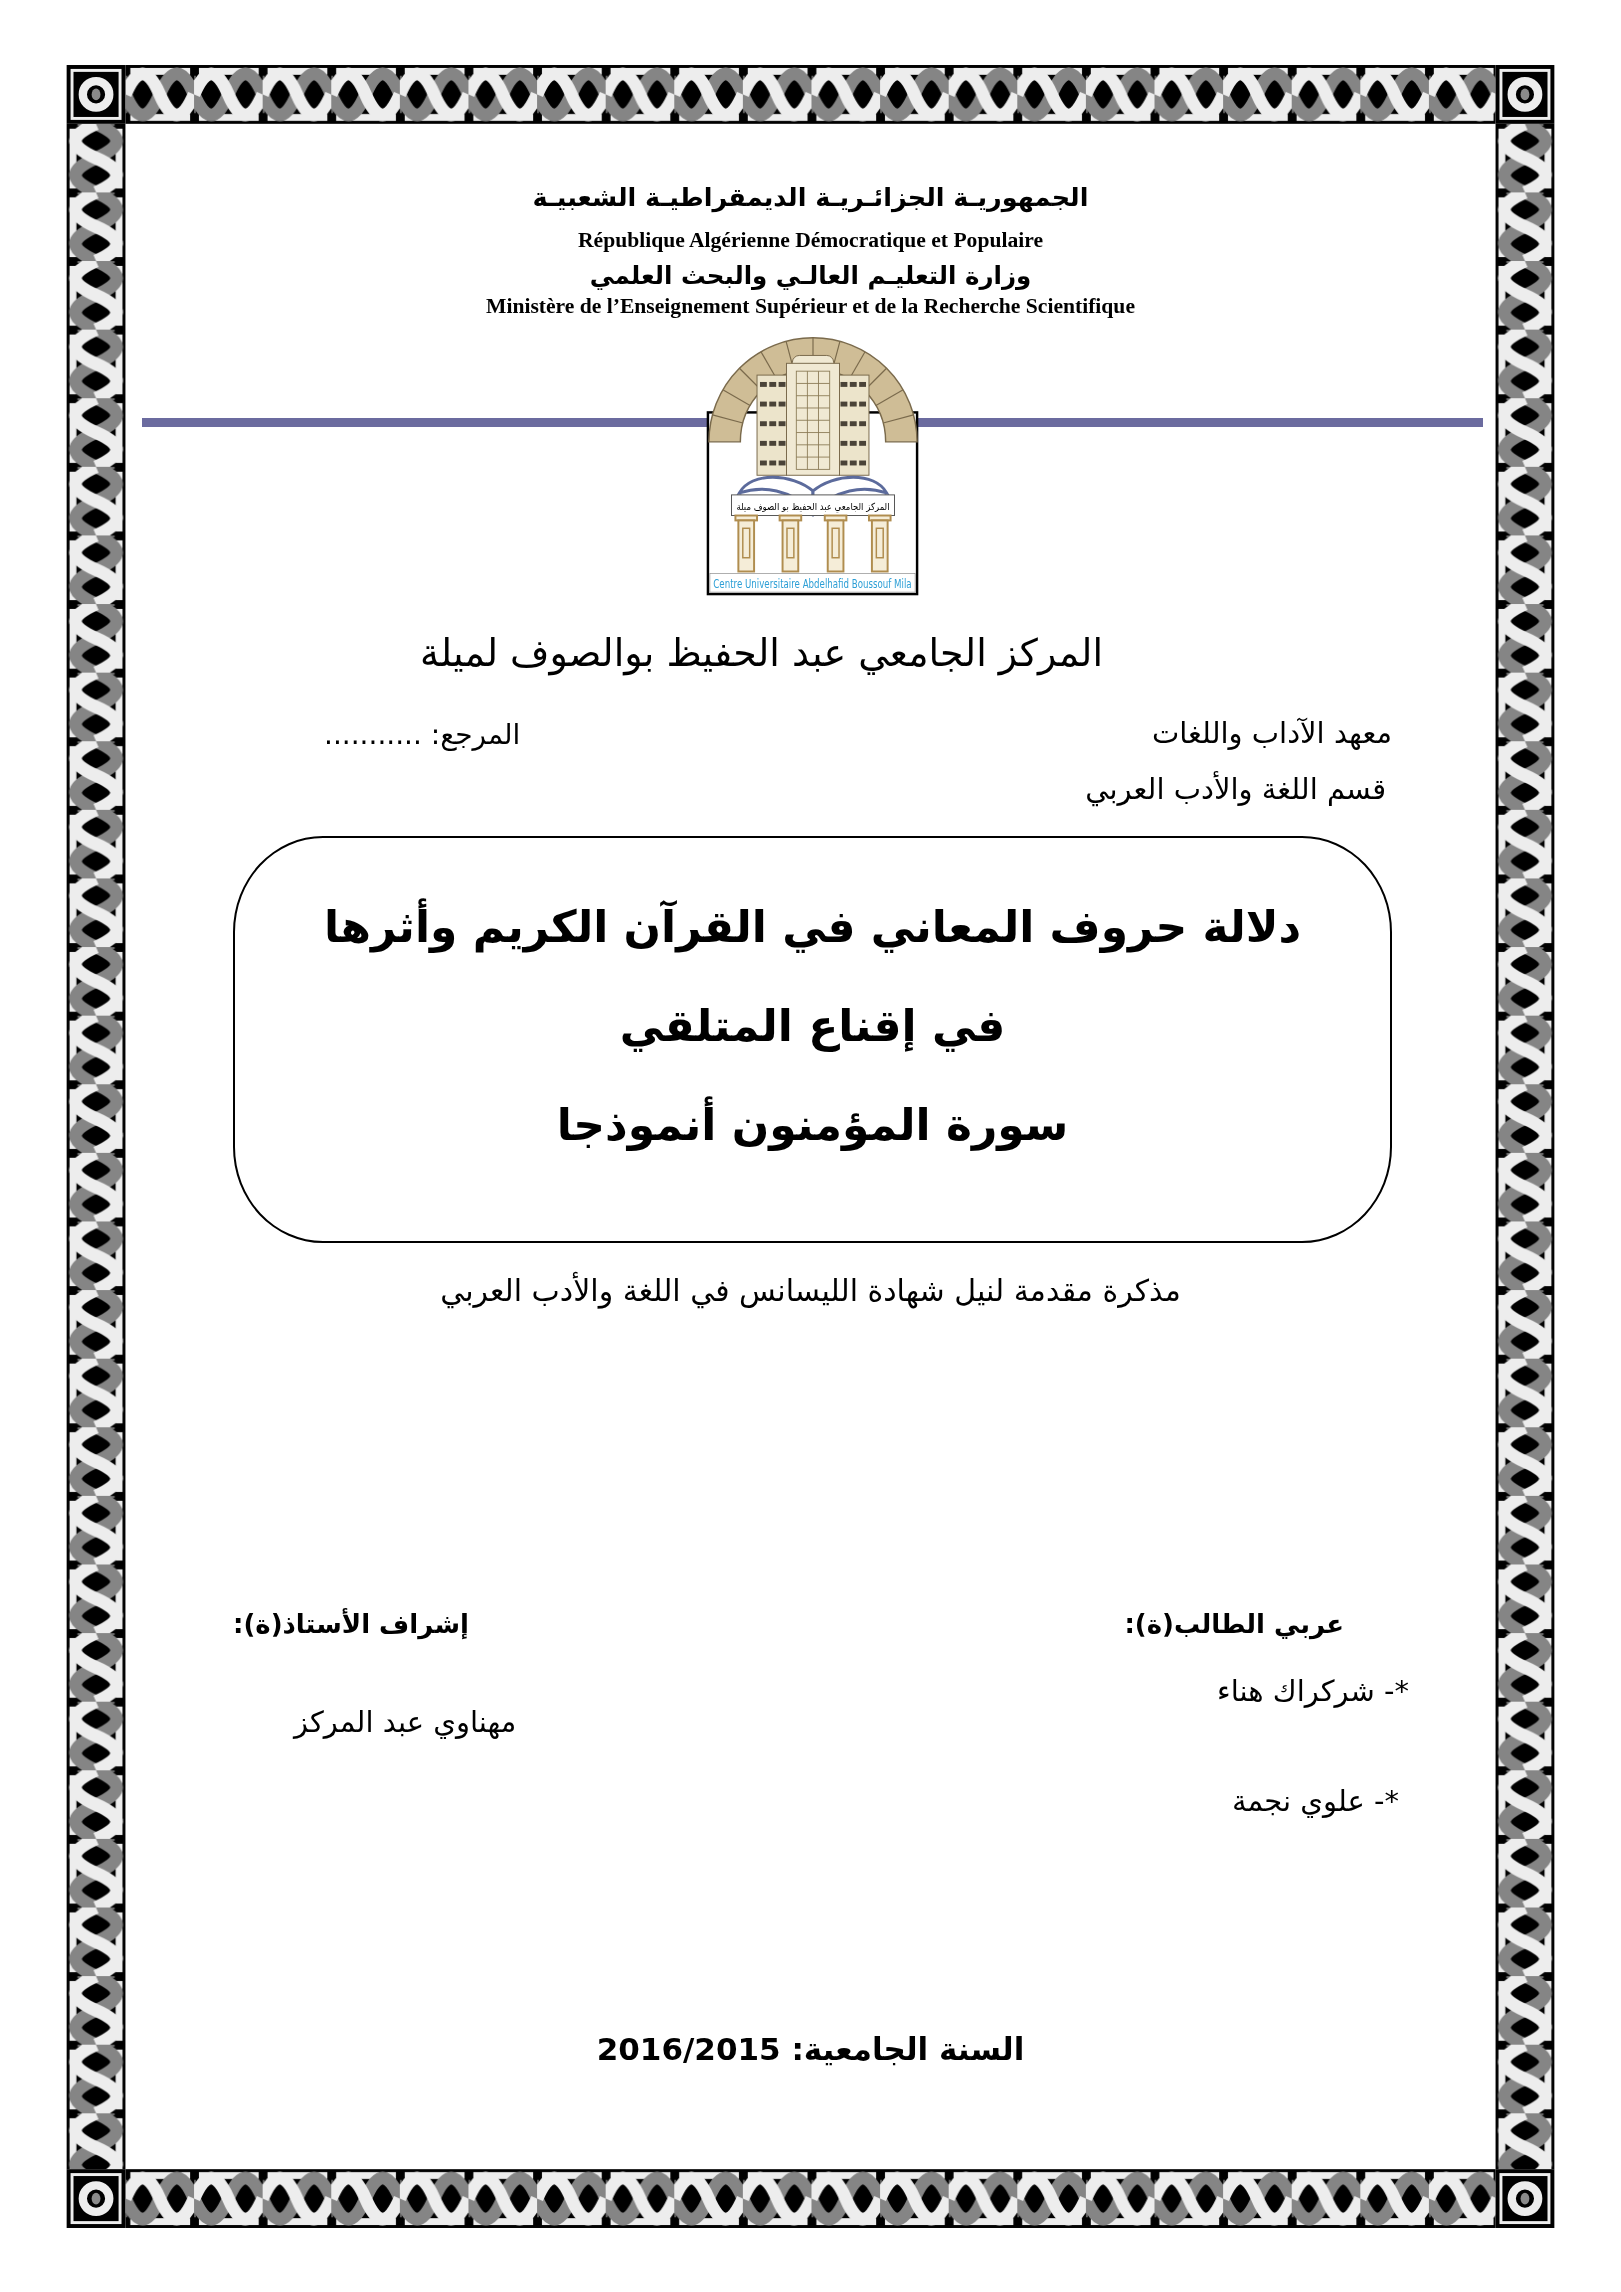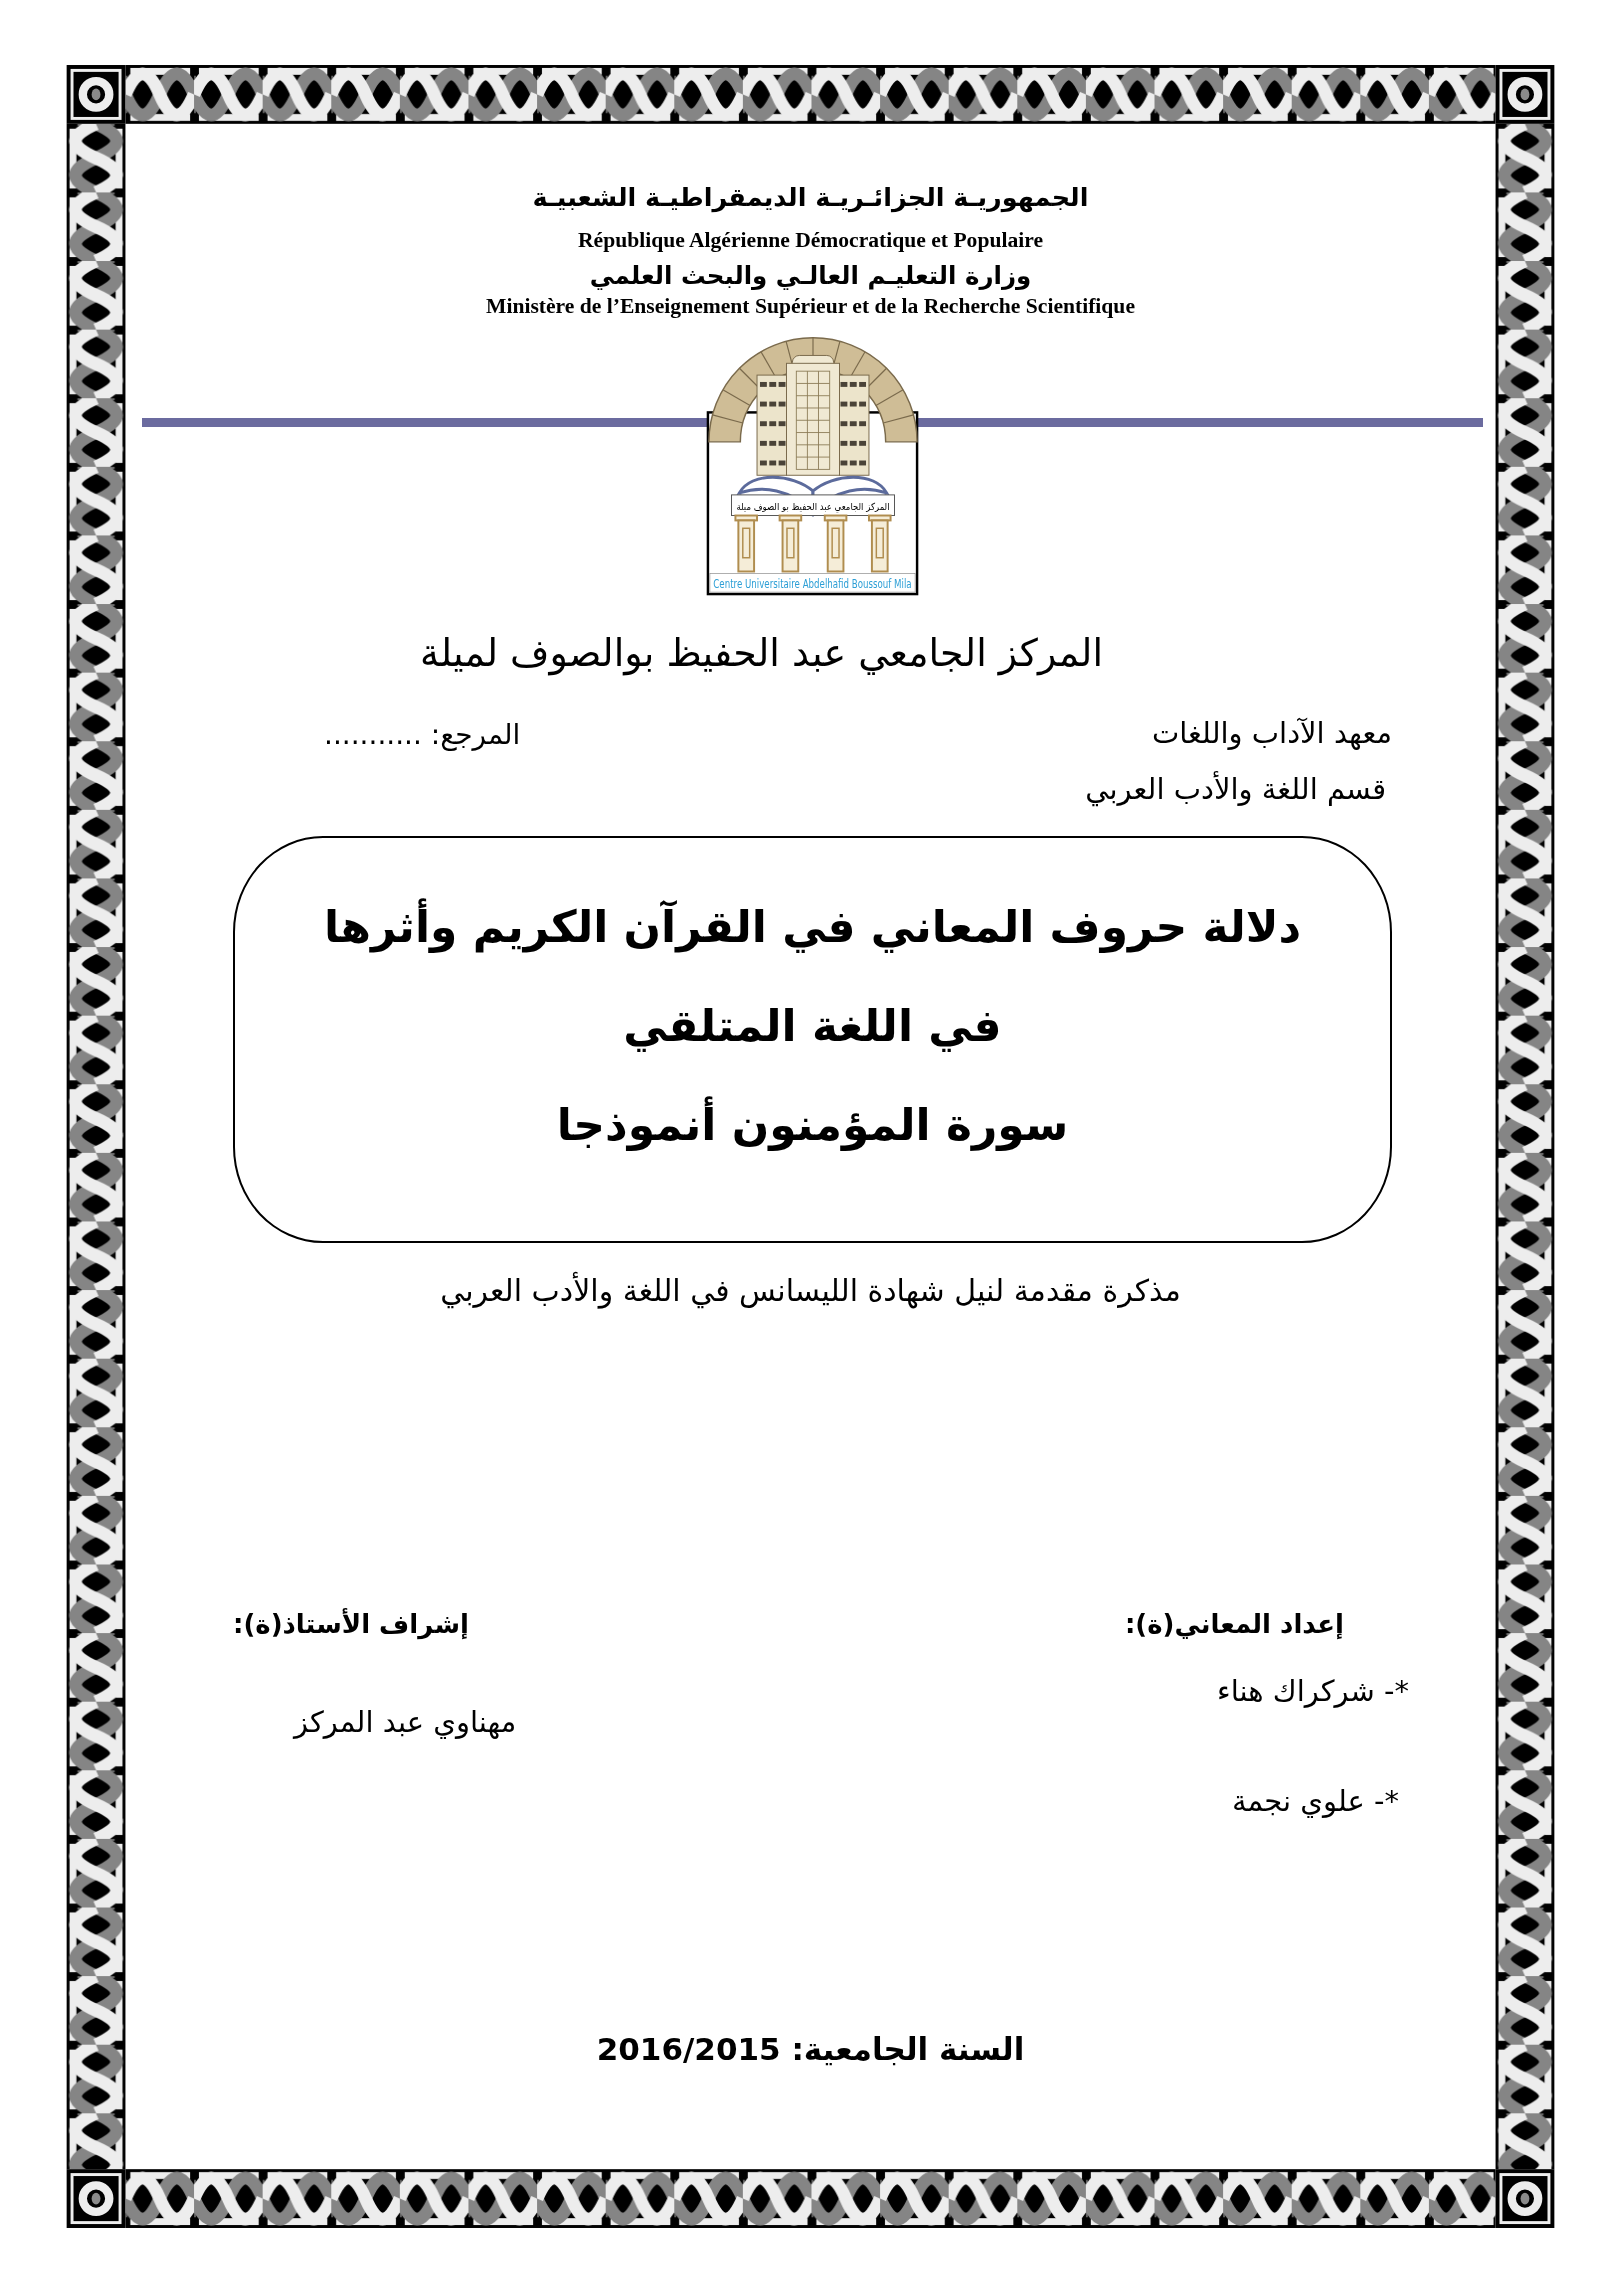--- a/index.html
+++ b/index.html
@@ -201,28 +201,28 @@
 
   <div class="abs center ar univ-name">المركز الجامعي عبد الحفيظ بوالصوف لميلة</div>
 
   <div class="abs ar inst">معهد الآداب واللغات</div>
   <div class="abs ref">المرجع:  ...........</div>
   <div class="abs ar dept">قسم اللغة والأدب العربي</div>
 
   <div class="abs title-box">
     <div class="title-text">
       <div>دلالة حروف المعاني في القرآن الكريم وأثرها</div>
-      <div>في اللغة المتلقي</div>
+      <div>في إقناع المتلقي</div>
       <div>سورة المؤمنون أنموذجا</div>
     </div>
   </div>
 
   <div class="abs center ar memo">مذكرة مقدمة لنيل شهادة الليسانس في اللغة والأدب العربي</div>
 
-  <div class="abs lbl lbl-students">إعداد المعاني(ة):</div>
+  <div class="abs lbl lbl-students">عربي الطالب(ة):</div>
   <div class="abs lbl lbl-supervisor">إشراف الأستاذ(ة):</div>
   <div class="abs student1">*- شركراك هناء</div>
   <div class="abs supervisor">مهناوي عبد المركز</div>
   <div class="abs student2">*- علوي نجمة</div>
 
   <div class="abs center ar year">السنة الجامعية: 2016/2015</div>
 
 </div>
 
 

